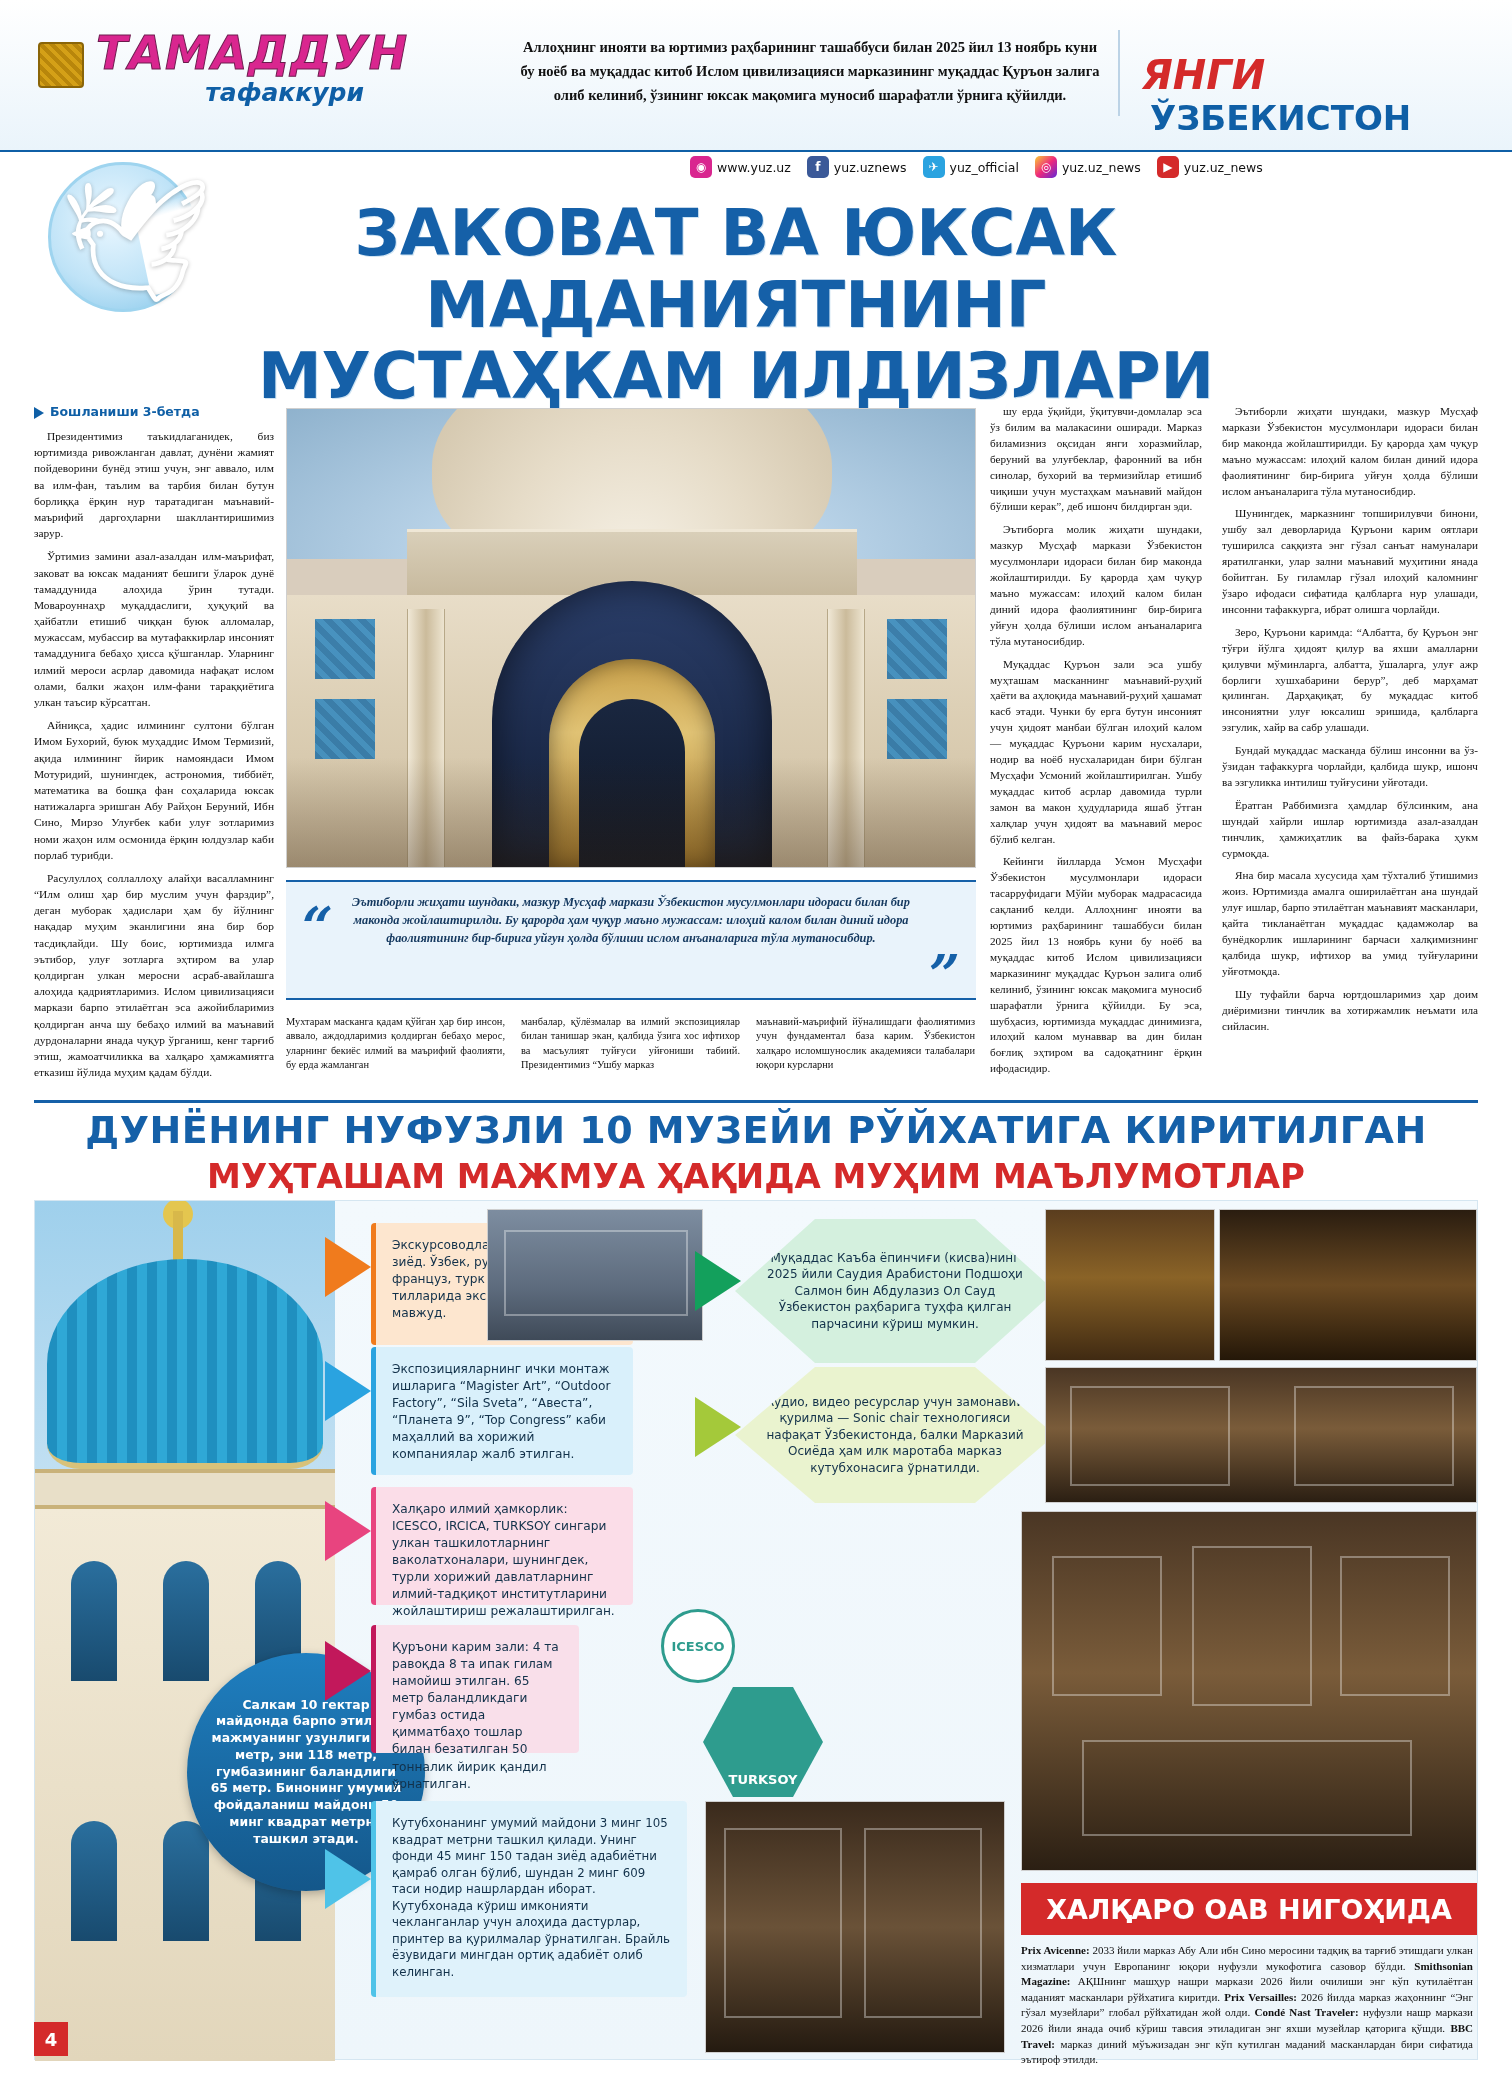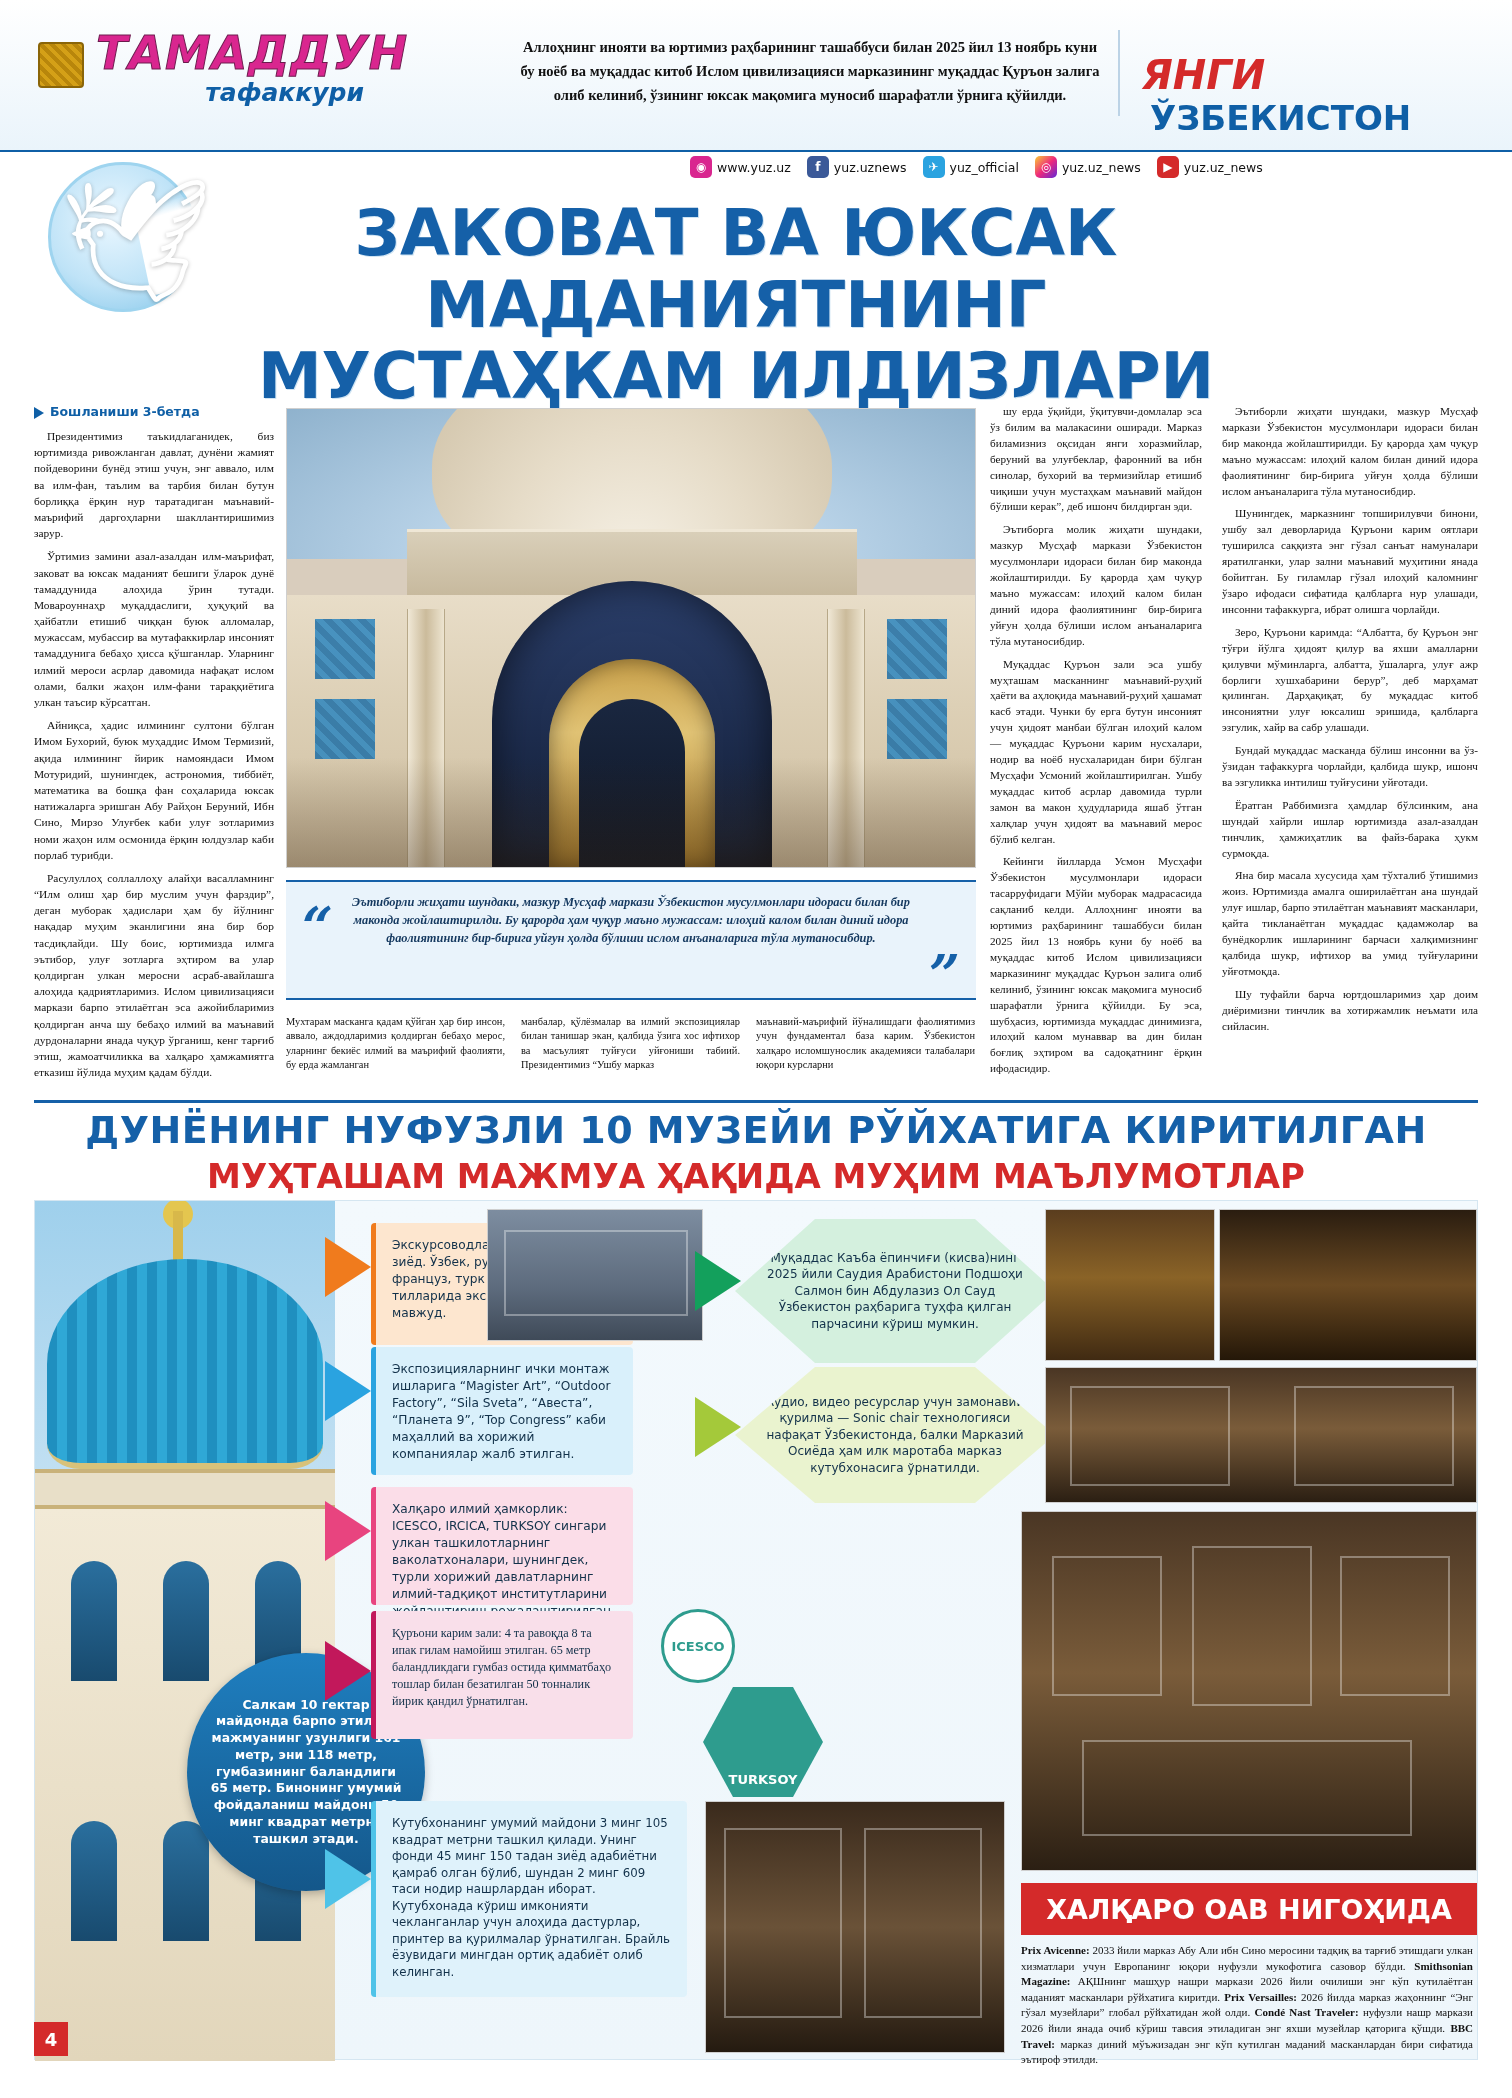--- a/index.html
+++ b/index.html
@@ -465,21 +465,21 @@
     <div class="arrow" style="left:290px; top:36px; border-left:46px solid #f07b1d;"></div>
     <div class="fact" style="left:336px; top:22px; width:262px; height:122px; background:#fde6cf; border-left:5px solid #f07b1d;">Экскурсоводлар жамоаси: 30 дан зиёд. Ўзбек, рус, инглиз, араб, француз, турк ва корейс тилларида экскурсия хизмати мавжуд.</div>
 
     <div class="arrow" style="left:290px; top:160px; border-left:46px solid #2aa3e0;"></div>
     <div class="fact" style="left:336px; top:146px; width:262px; height:128px; background:#d9f0fb; border-left:5px solid #2aa3e0;">Экспозицияларнинг ички монтаж ишларига “Magister Art”, “Outdoor Factory”, “Sila Sveta”, “Авеста”, “Планета 9”, “Top Congress” каби маҳаллий ва хорижий компаниялар жалб этилган.</div>
 
     <div class="arrow" style="left:290px; top:300px; border-left:46px solid #e8447f;"></div>
     <div class="fact" style="left:336px; top:286px; width:262px; height:118px; background:#fbdde8; border-left:5px solid #e8447f;">Халқаро илмий ҳамкорлик: ICESCO, IRCICA, TURKSOY сингари улкан ташкилотларнинг ваколатхоналари, шунингдек, турли хорижий давлатларнинг илмий-тадқиқот институтларини жойлаштириш режалаштирилган.</div>
 
     <div class="arrow" style="left:290px; top:440px; border-left:46px solid #c2185b;"></div>
-    <div class="fact" style="left:336px; top:410px; width:262px; height:128px; background:#f9dfea; border-left:5px solid #c2185b;font-family:Liberation Serif, serif;">Қуръони карим зали: 4 та равоқда 8 та ипак гилам намойиш этилган. 65 метр баландликдаги гумбаз остида қимматбаҳо тошлар билан безатилган 50 тонналик йирик қандил ўрнатилган.</div>
+    <div class="fact" style="left:336px; top:424px; width:208px; height:128px; background:#f9dfea; border-left:5px solid #c2185b;">Қуръони карим зали: 4 та равоқда 8 та ипак гилам намойиш этилган. 65 метр баландликдаги гумбаз остида қимматбаҳо тошлар билан безатилган 50 тонналик йирик қандил ўрнатилган.</div>
 
     <div class="arrow" style="left:290px; top:648px; border-left:46px solid #4fc3e8;"></div>
     <div class="fact" style="left:336px; top:600px; width:316px; height:196px; background:#dff2fb; border-left:5px solid #4fc3e8; font-size:11.8px;">Кутубхонанинг умумий майдони 3 минг 105 квадрат метрни ташкил қилади. Унинг фонди 45 минг 150 тадан зиёд адабиётни қамраб олган бўлиб, шундан 2 минг 609 таси нодир нашрлардан иборат. Кутубхонада кўриш имконияти чекланганлар учун алоҳида дастурлар, принтер ва қурилмалар ўрнатилган. Брайль ёзувидаги мингдан ортиқ адабиёт олиб келинган.</div>
 
     <div class="ph people" style="left:452px; top:8px; width:216px; height:132px;">
       <div class="ph-frame" style="left:16px; top:20px; width:184px; height:86px;"></div>
     </div>
 
     <div class="arrow" style="left:660px; top:50px; border-left:46px solid #13a05c;"></div>
     <div class="hexwrap" style="left:700px; top:18px; width:320px; height:144px;">

